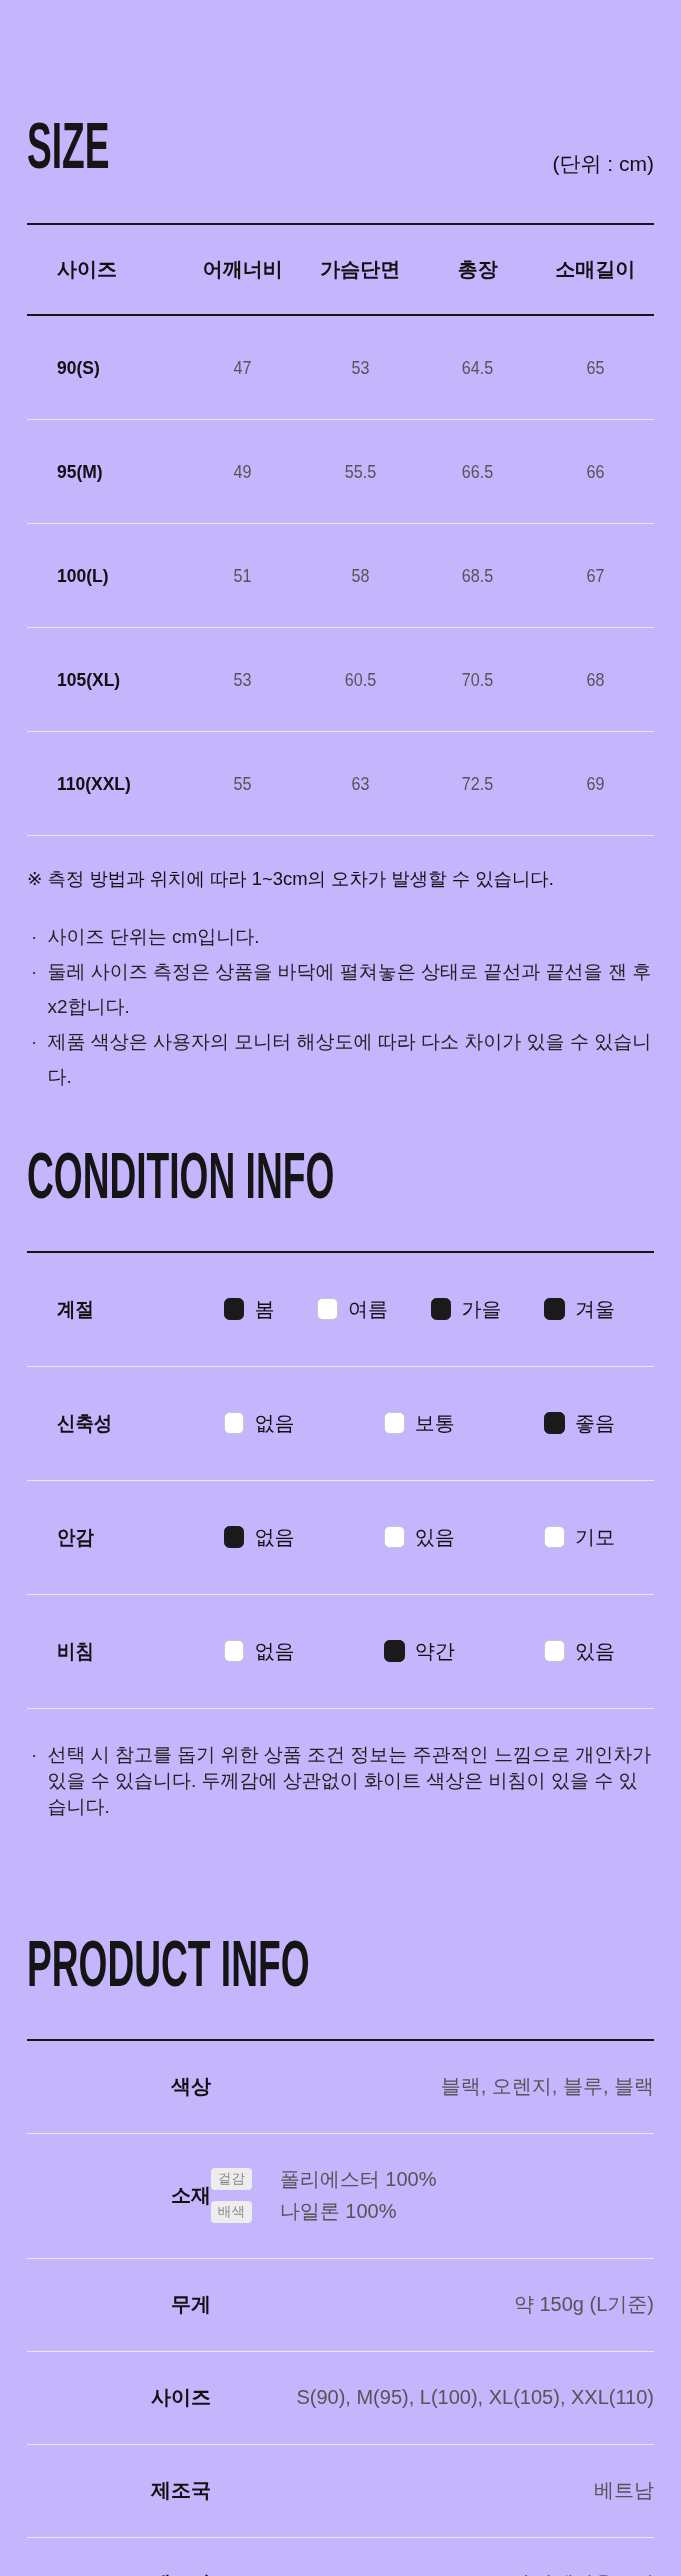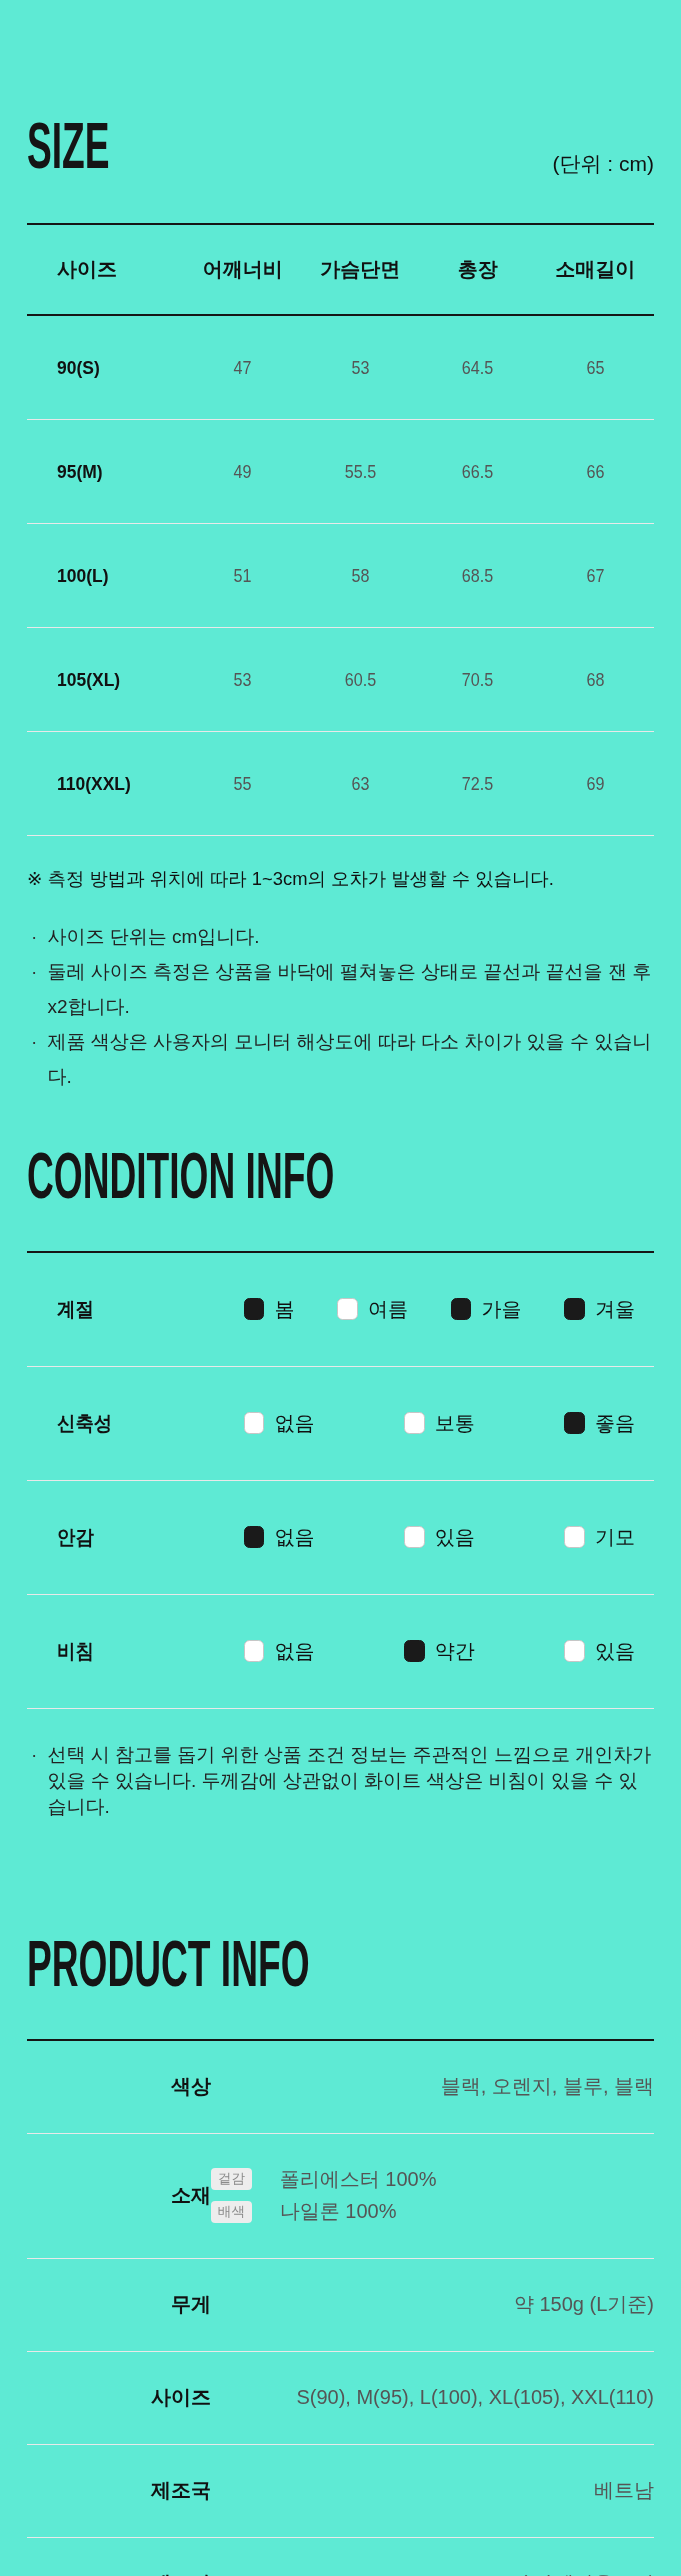--- a/index.html
+++ b/index.html
@@ -1,18 +1,18 @@
 <!DOCTYPE html>
 <html style="font-size:11px"><head>
 <meta charset="utf-8">
 <style>
   * { box-sizing: border-box; }
   html,body { margin:0; padding:0; background:#ffffff; }
   body { font-family:"Liberation Sans","DejaVu Sans",sans-serif; color:#111111; }
-  .page { width:681px; height:2576px; padding:0 27px; overflow:hidden; background:#5eead4; }
+  .page { width:681px; height:2576px; padding:0 27px; overflow:hidden; background:#c4b5fd; }
 
   
   .title-row { display:flex; justify-content:space-between; align-items:flex-end; height:65px; margin-bottom:42px; }
   .section-title {
     margin:0; font-size:64px; font-weight:700; line-height:65px;
     transform:scaleX(0.58); transform-origin:left bottom; white-space:nowrap;
     letter-spacing:0; color:#151515;
   }
   .unit-label { font-size:21px; line-height:1; padding-bottom:5.5px; color:#111; }
 
@@ -39,21 +39,21 @@
   .notice { margin:31px 0 0; font-size:18.4px; line-height:24.5px; font-weight:500; color:#111; }
   .bullets { list-style:none; margin:27px 0 0; padding:0; font-size:19px; color:#222; }
   .bullets li { line-height:35px; padding-left:20.4px; position:relative; }
   .bullet-dot { position:absolute; left:4.1px; color:#333; }
 
   
   .condition-section { margin-top:50px; }
   .cond-table { border-top:2.7px solid #151515; }
   .cond-row {
     display:grid; grid-template-columns:197px 391px;
-    height:114px; align-items:center; border-bottom:1.4px solid #e9e9e9;gap:20px;
+    height:114px; align-items:center; border-bottom:1.4px solid #e9e9e9;
   }
   .cond-label { padding-left:30px; font-weight:700; font-size:20px; color:#111; }
   .options { display:flex; justify-content:space-between; align-items:center; }
   .option { display:flex; align-items:center; gap:10.2px; }
   .checkbox {
     width:20.4px; height:22px; border-radius:5.5px;
     border:1.4px solid #c6c6c6; background:#fff; flex:0 0 auto;
   }
   .checkbox.checked { background:#1a1a1a; border-color:#1a1a1a; }
   .option-label { font-size:20px; font-weight:500; color:#111; }

